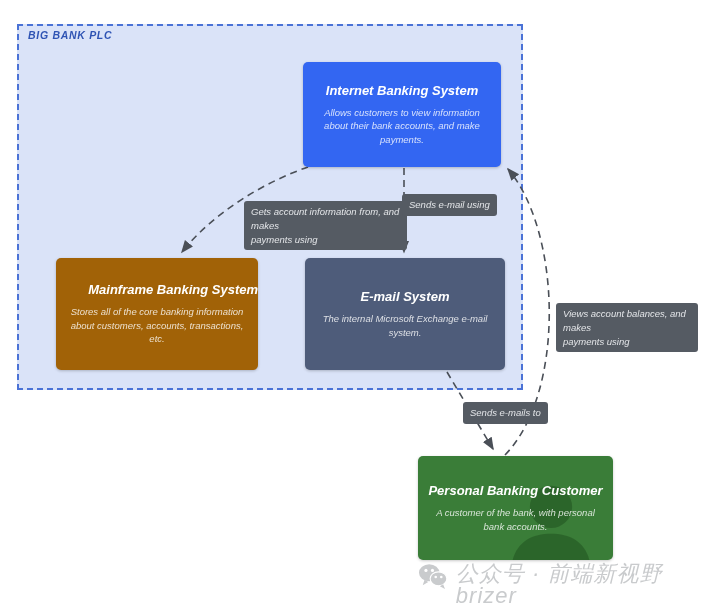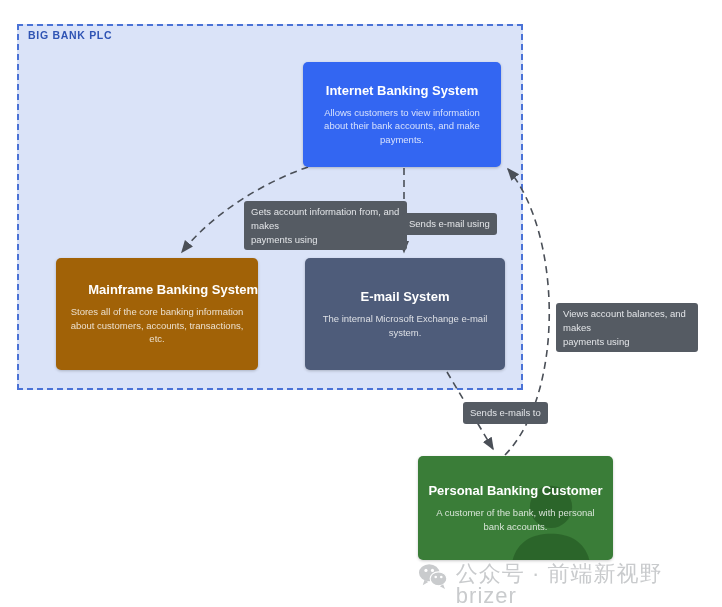--- a/index.html
+++ b/index.html
@@ -10,20 +10,21 @@
   body {
     font-family: "Liberation Sans", sans-serif;
     -webkit-font-smoothing: antialiased;
   }
   #canvas {
     position: relative;
     width: 722px;
     height: 607px;
     background: #ffffff;
     overflow: hidden;
+    font-style: italic;
   }
 
   
   .boundary {
     position: absolute;
     left: 17px;
     top: 24px;
     width: 506px;
     height: 366px;
     background: #dae3f8;
@@ -133,21 +134,21 @@
     white-space: pre-line;
   }
   .label-gets-account {
     left: 228px;
     top: 201px;
     width: 163px;
     margin-left: 16px;
   }
   .label-sends-email-using {
     left: 402px;
-    top: 213px;
+    top: 194px;
   }
   .label-views-balances {
     left: 556px;
     top: 303px;
     width: 142px;
   }
   .label-sends-emails-to {
     left: 463px;
     top: 402px;
   }

